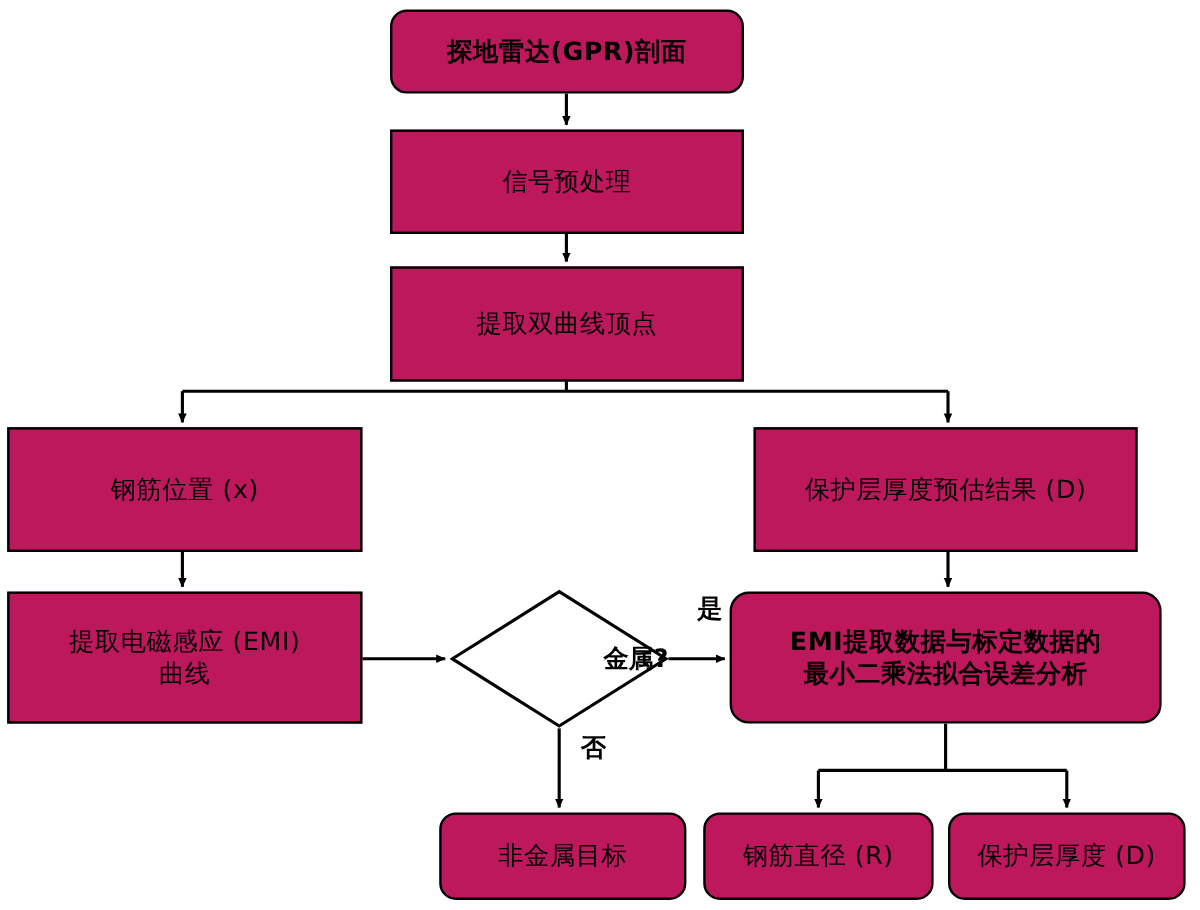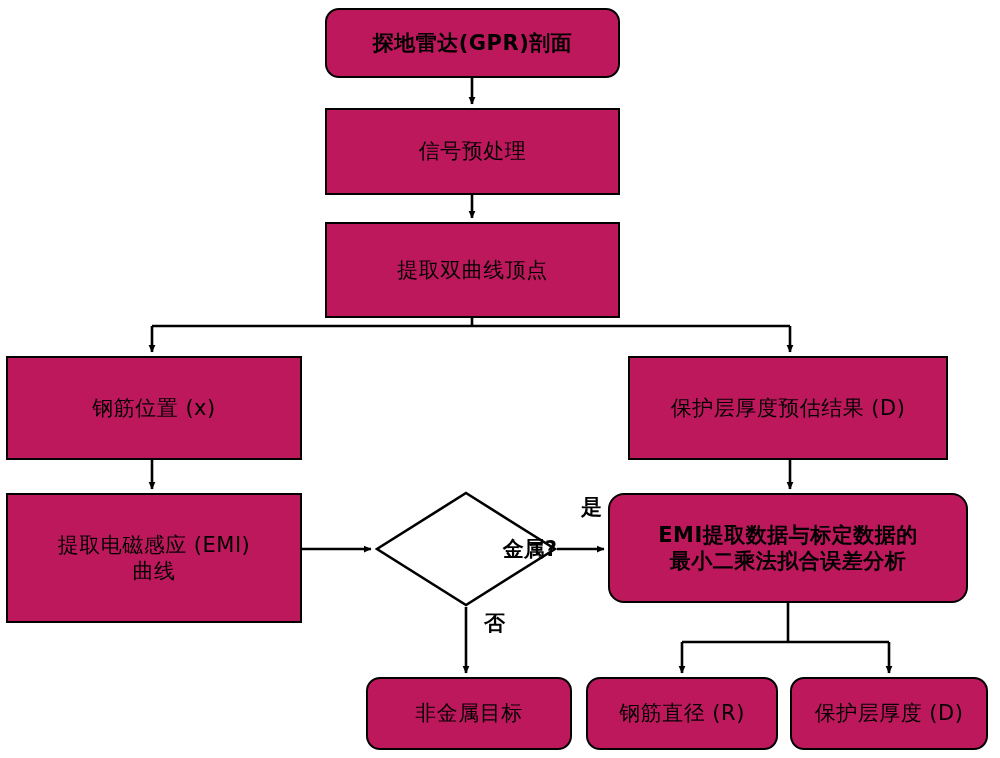--- a/index.html
+++ b/index.html
@@ -117,21 +117,21 @@
   </div>
 
   <div class="node" style="left:6px; top:356px; width:296px; height:104px;">
     <span class="txt">钢筋位置 (x)</span>
   </div>
 
   <div class="node" style="left:628px; top:356px; width:320px; height:104px;">
     <span class="txt">保护层厚度预估结果 (D)</span>
   </div>
 
-  <div class="node" style="left:6px; top:493px; width:296px; height:130px;">
+  <div class="node" style="left:6px; top:493px; width:296px; height:110px;">
     <span class="txt">提取电磁感应 (EMI)
 曲线</span>
   </div>
 
   <div class="node bold" style="left:608px; top:493px; width:360px; height:110px;border-radius:16px;">
     <span class="txt">EMI提取数据与标定数据的
 最小二乘法拟合误差分析</span>
   </div>
 
   <div class="node rounded" style="left:366px; top:677px; width:206px; height:73px;">

